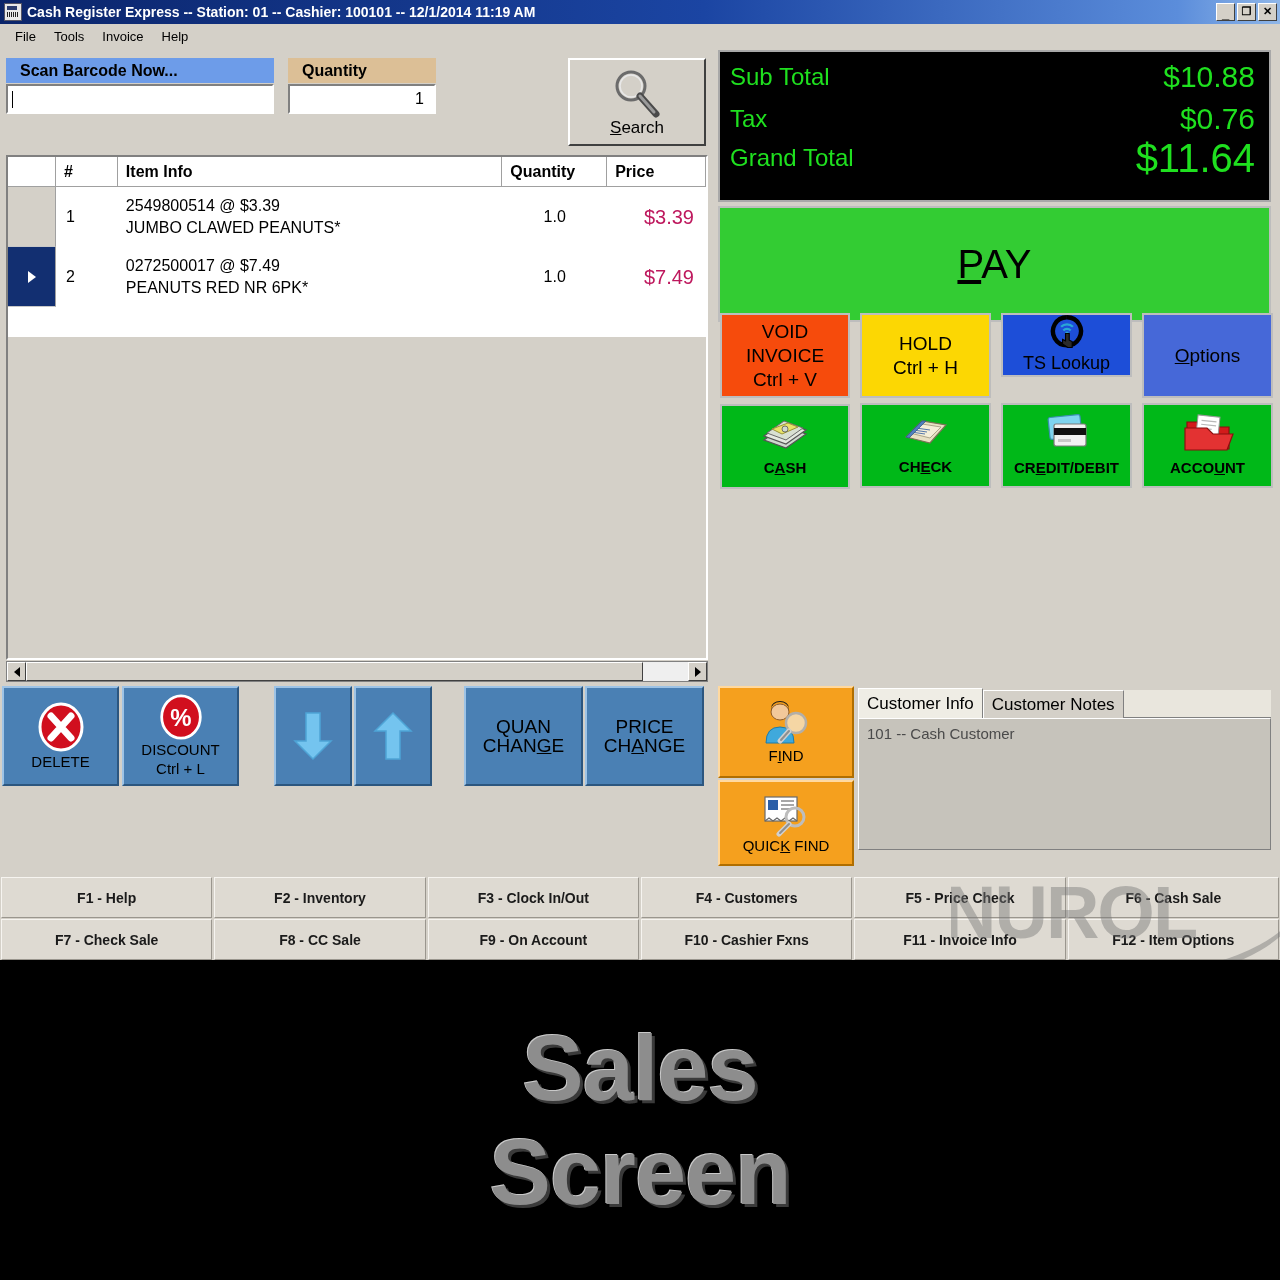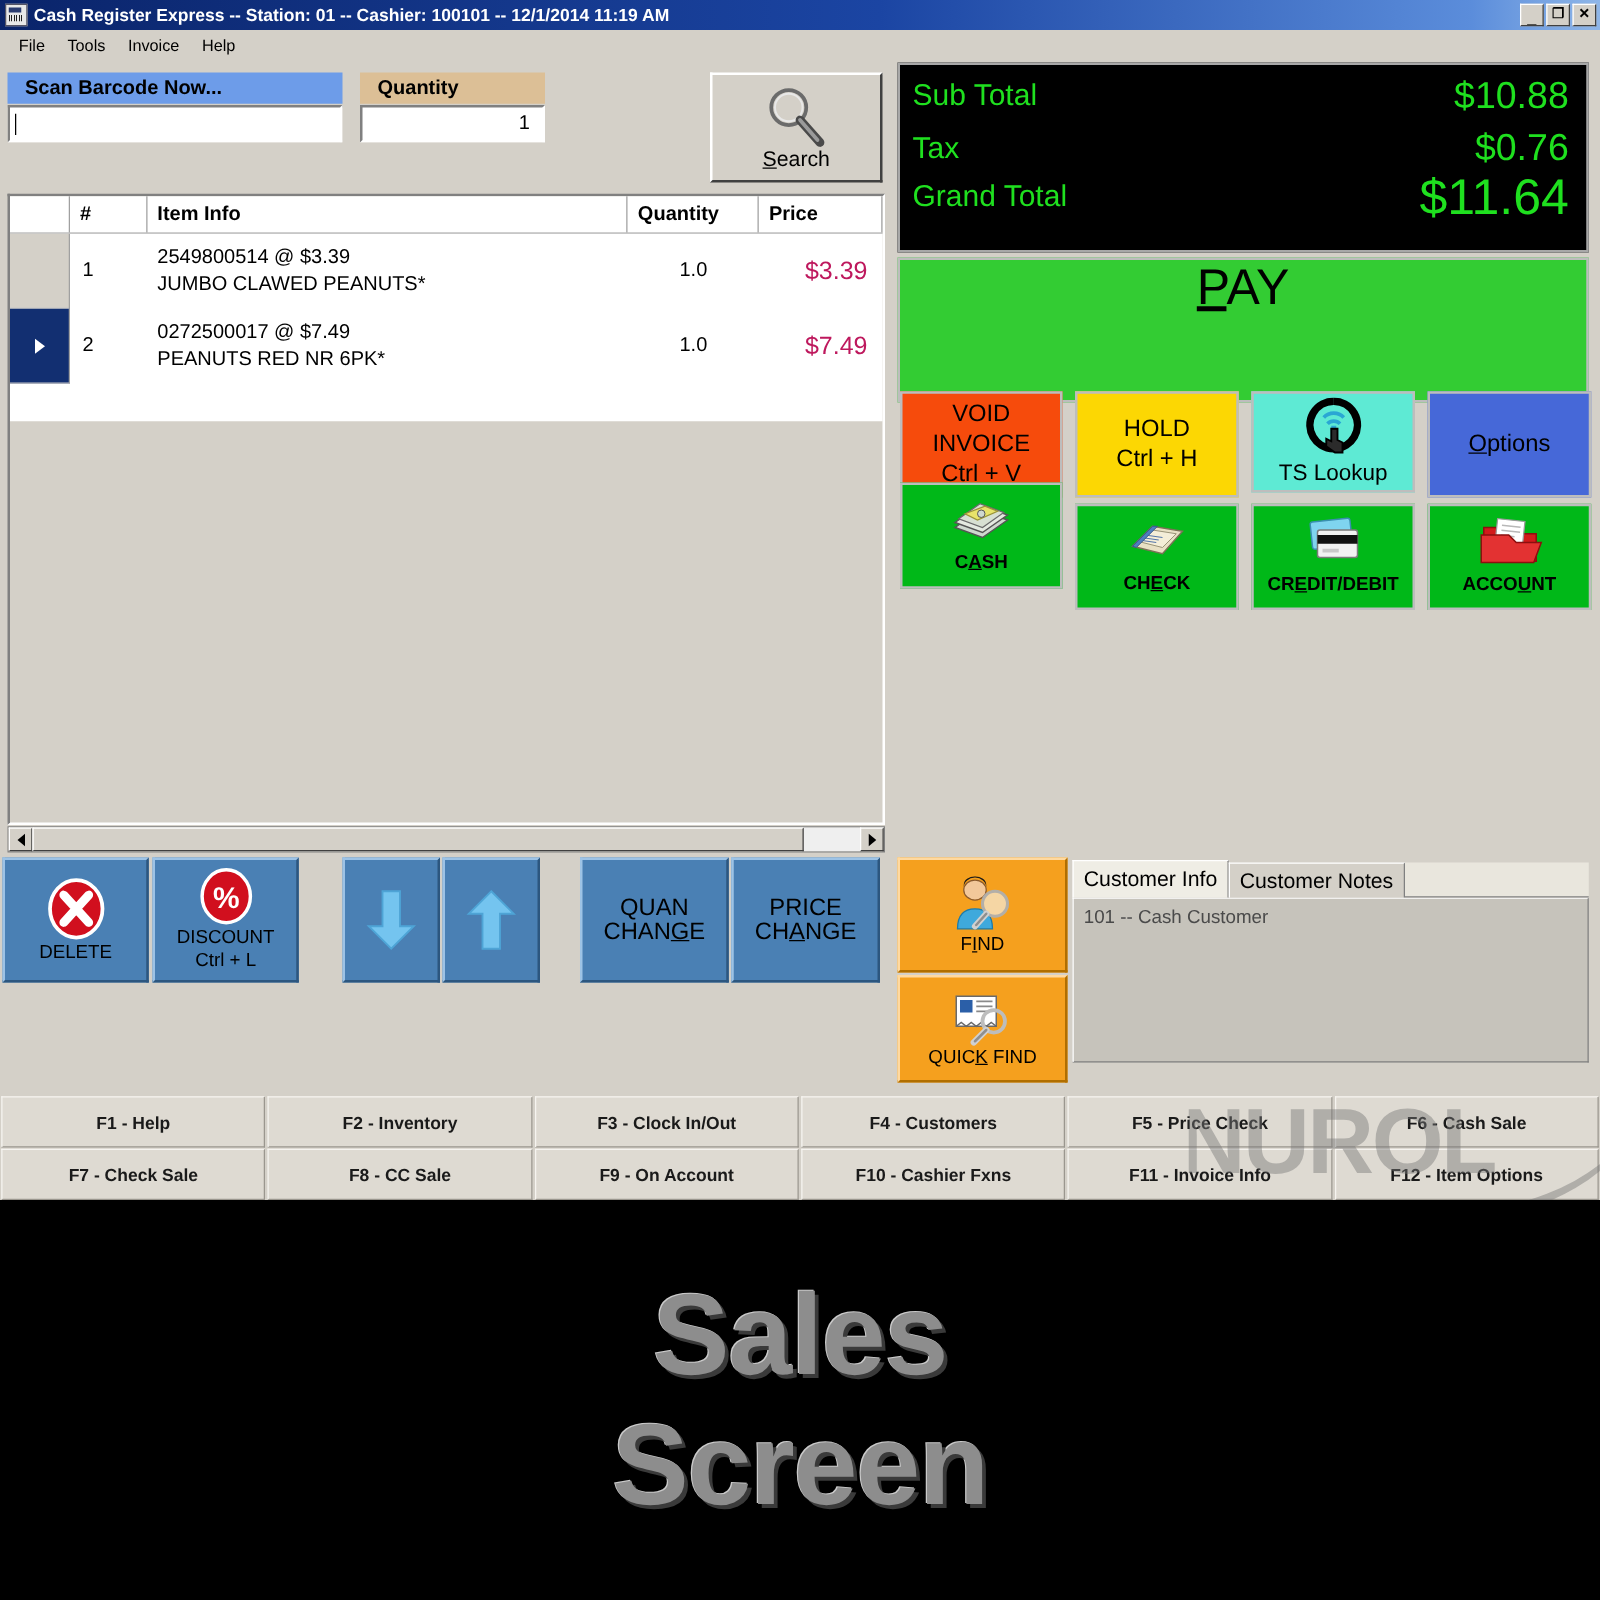--- a/index.html
+++ b/index.html
@@ -177,21 +177,21 @@
   .trow .lab{color:#1fe01f;font-size:24px;}
   .trow .val{color:#1fe01f;font-size:30px;}
   .trow.grand .val{font-size:40px;line-height:40px;}
   .trow.sub{margin-top:2px;}
   .trow.tax{margin-top:8px;}
   .trow.grand{margin-top:2px;}
 
   .paybtn{
     position:absolute;left:718px;top:206px;width:553px;height:116px;
     background:#33cc33;box-sizing:border-box;border:2px solid #bdbdbd;
-    display:flex;justify-content:center;
+    display:flex;align-items:center;justify-content:center;
     font-size:40px;color:#000;
   }
   .paybtn u{text-decoration:underline;}
 
   .rbtn{
     position:absolute;box-sizing:border-box;border:2px solid #bdbdbd;
     display:flex;flex-direction:column;align-items:center;justify-content:center;
     color:#000;text-align:center;font-size:19px;line-height:24px;
   }
   .rbtn u{text-decoration:underline;}
@@ -422,35 +422,35 @@
 
   <div class="rbtn" style="left:720px;top:313px;width:130px;height:85px;background:#f64b0c;">
     <div>VOID</div>
     <div>INVOICE</div>
     <div>Ctrl + V</div>
   </div>
   <div class="rbtn" style="left:860px;top:313px;width:131px;height:85px;background:#fcd703;">
     <div>HOLD</div>
     <div>Ctrl + H</div>
   </div>
-  <div class="rbtn" style="left:1001px;top:313px;width:131px;height:81px;background:#5eead4;">
+  <div class="rbtn" style="left:1001px;top:313px;width:131px;height:64px;background:#1d4ed8;">
     <svg class="ico" width="48" height="46" viewBox="0 0 48 46">
       <path d="M24 3 a19 19 0 1 1 -0.1 0" fill="none" stroke="#000" stroke-width="6"></path>
       <path d="M16 16 a11 11 0 0 1 16 0" fill="none" stroke="#2aa7d4" stroke-width="3"></path>
       <path d="M19 21 a7 7 0 0 1 10 0" fill="none" stroke="#2aa7d4" stroke-width="3"></path>
       <path d="M22 24 h4" stroke="#2aa7d4" stroke-width="3"></path>
       <path d="M22 25 v10 l-4 -2 v6 l7 5 h6 v-8 l-4 -2 v-9 z" fill="#2b2b2b" stroke="#000" stroke-width="1.5"></path>
     </svg>
     <div class="cap" style="font-weight:normal;font-size:18px;">TS Lookup</div>
   </div>
   <div class="rbtn" style="left:1142px;top:313px;width:131px;height:85px;background:#4668d8;">
     <div><u>O</u><span>ptions</span></div>
   </div>
 
-  <div class="rbtn" style="left:720px;top:386px;width:130px;height:85px;background:#00b818;">
+  <div class="rbtn" style="left:720px;top:404px;width:130px;height:85px;background:#00b818;">
     <svg class="ico" width="54" height="40" viewBox="0 0 54 40">
       <path d="M6 26 L26 12 L48 20 L28 34 Z" fill="#cfd8cf" stroke="#555" stroke-width="1.2"></path>
       <path d="M6 22 L26 8 L48 16 L28 30 Z" fill="#e4e9e0" stroke="#555" stroke-width="1.2"></path>
       <path d="M9 19 L26 7 L45 14 L28 26 Z" fill="#d8e0d2" stroke="#6a6a6a" stroke-width="1"></path>
       <path d="M14 15 L30 9 L40 13 L24 20 Z" fill="#e8e36a" stroke="#9a9437" stroke-width="1"></path>
       <circle cx="27" cy="15" r="3" fill="#cfd8cf" stroke="#555" stroke-width="0.8"></circle>
     </svg>
     <div class="cap"><span>C</span><u>A</u><span>SH</span></div>
   </div>
 

